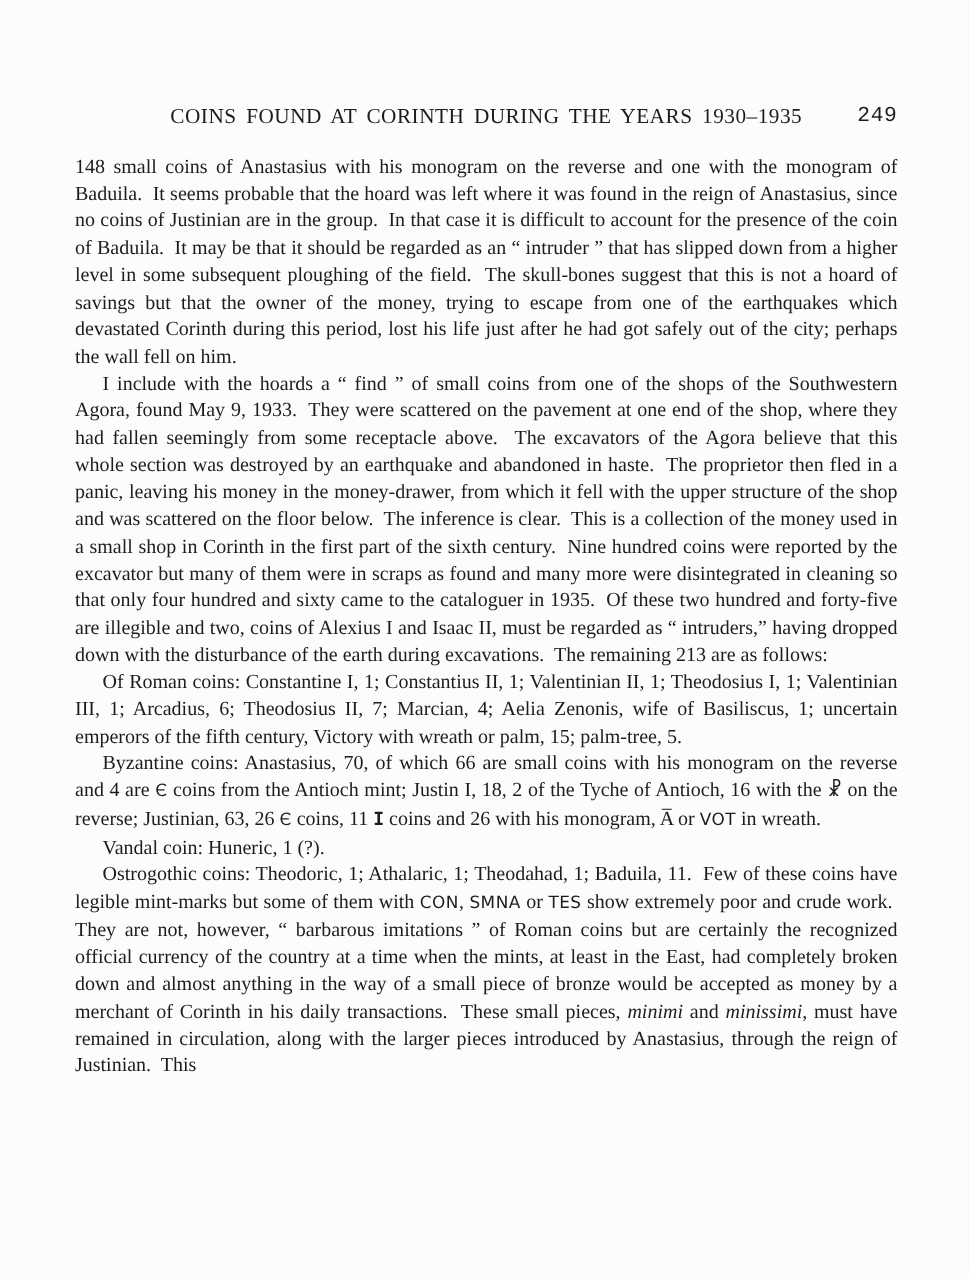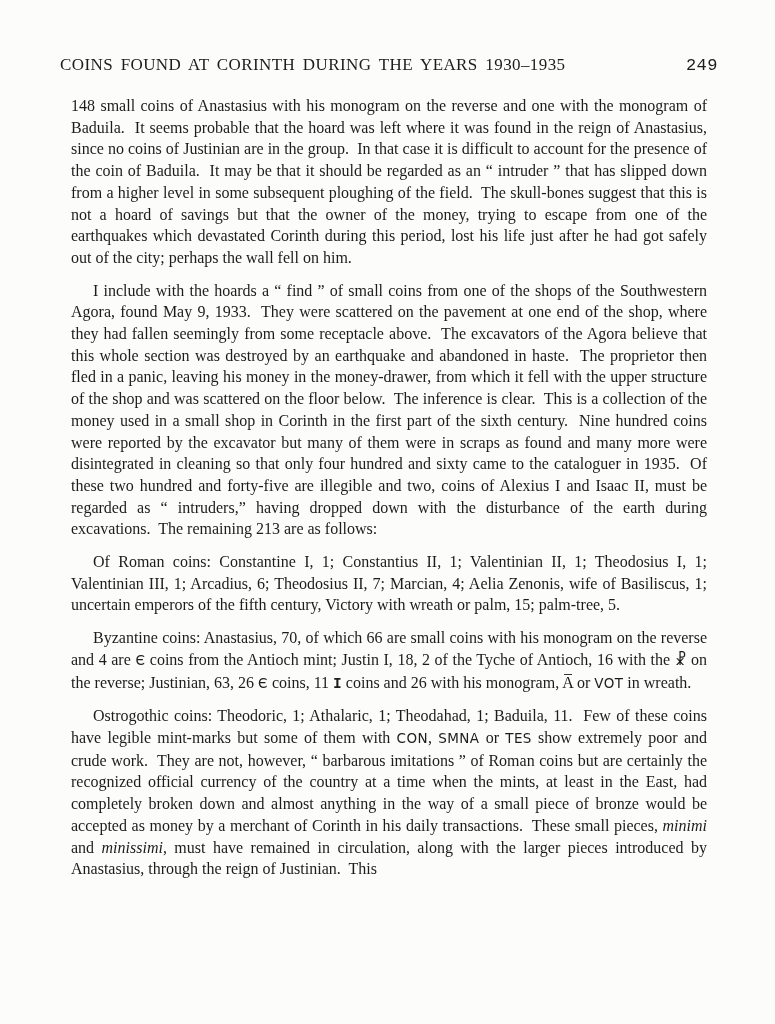--- a/index.html
+++ b/index.html
@@ -17,41 +17,43 @@
     overflow: hidden;
     box-sizing: border-box;
   }
   .content {
     position: relative;
     padding: 0 57px 0 60px;
   }
   .running-head {
     position: relative;
     padding-top: 55px;
+    text-align: center;
     font-size: 17px;
     letter-spacing: 0.4px;
     word-spacing: 3px;
     white-space: nowrap;
+    margin-top: 28px;
   }
   .page-number {
     position: absolute;
     right: 0;
     bottom: 0;
     font-size: 17px;
     letter-spacing: 0.5px;
     font-family: Liberation Mono, monospace;
   }
   .page-body {
     margin-top: 20px;
     font-size: 16px;
     line-height: 21.7px;
     text-align: justify;
   }
   p.para {
-    margin: 11px;
+    margin: 0;
   }
   p.para.indent {
     text-indent: 22px;
   }
   .seg-i { font-style: italic; font-family: Liberation Serif, serif; }
   .seg-g {
     font-family: "DejaVu Sans", sans-serif;
     font-size: 13.5px;
     letter-spacing: 0.4px;
   }
@@ -73,16 +75,17 @@
     <div class="running-head">
       <span>COINS FOUND AT CORINTH DURING THE YEARS 1930–1935</span>
       <span class="page-number">249</span>
     </div>
     <div class="page-body">
 
     <p class="para"><span>148 small coins of Anastasius with his monogram on the reverse and one with the monogram of Baduila.&nbsp; It seems probable that the hoard was left where it was found in the reign of Anastasius, since no coins of Justinian are in the group.&nbsp; In that case it is difficult to account for the presence of the coin of Baduila.&nbsp; It may be that it should be regarded as an “ intruder ” that has slipped down from a higher level in some subsequent ploughing of the field.&nbsp; The skull-bones suggest that this is not a hoard of savings but that the owner of the money, trying to escape from one of the earthquakes which devastated Corinth during this period, lost his life just after he had got safely out of the city; perhaps the wall fell on him.</span></p>
         <p class="para indent"><span>I include with the hoards a “ find ” of small coins from one of the shops of the Southwestern Agora, found May 9, 1933.&nbsp; They were scattered on the pavement at one end of the shop, where they had fallen seemingly from some receptacle above.&nbsp; The excavators of the Agora believe that this whole section was destroyed by an earthquake and abandoned in haste.&nbsp; The proprietor then fled in a panic, leaving his money in the money-drawer, from which it fell with the upper structure of the shop and was scattered on the floor below.&nbsp; The inference is clear.&nbsp; This is a collection of the money used in a small shop in Corinth in the first part of the sixth century.&nbsp; Nine hundred coins were reported by the excavator but many of them were in scraps as found and many more were disintegrated in cleaning so that only four hundred and sixty came to the cataloguer in 1935.&nbsp; Of these two hundred and forty-five are illegible and two, coins of Alexius I and Isaac II, must be regarded as “ intruders,” having dropped down with the disturbance of the earth during excavations.&nbsp; The remaining 213 are as follows:</span></p>
         <p class="para indent"><span>Of Roman coins: Constantine I, 1; Constantius II, 1; Valentinian II, 1; Theodosius I, 1; Valentinian III, 1; Arcadius, 6; Theodosius II, 7; Marcian, 4; Aelia Zenonis, wife of Basiliscus, 1; uncertain emperors of the fifth century, Victory with wreath or palm, 15; palm-tree, 5.</span></p>
         <p class="para indent"><span>Byzantine coins: Anastasius, 70, of which 66 are small coins with his monogram on the reverse and 4 are </span><span class="seg-g">Є</span><span> coins from the Antioch mint; Justin I, 18, 2 of the Tyche of Antioch, 16 with the </span><span class="seg-y">☧</span><span> on the reverse; Justinian, 63, 26 </span><span class="seg-g">Є</span><span> coins, 11 </span><span class="seg-m">I</span><span> coins and 26 with his monogram, </span><span>A̅</span><span> or </span><span class="seg-g">VOT</span><span> in wreath.</span></p>
+        <p class="para indent"><span>Vandal coin: Huneric, 1 (?).</span></p>
         <p class="para indent"><span>Ostrogothic coins: Theodoric, 1; Athalaric, 1; Theodahad, 1; Baduila, 11.&nbsp; Few of these coins have legible mint-marks but some of them with </span><span class="seg-g">CON</span><span>, </span><span class="seg-g">SMNA</span><span> or </span><span class="seg-g">TES</span><span> show extremely poor and crude work.&nbsp; They are not, however, “ barbarous imitations ” of Roman coins but are certainly the recognized official currency of the country at a time when the mints, at least in the East, had completely broken down and almost anything in the way of a small piece of bronze would be accepted as money by a merchant of Corinth in his daily transactions.&nbsp; These small pieces, </span><span class="seg-i">minimi</span><span> and </span><span class="seg-i">minissimi</span><span>, must have remained in circulation, along with the larger pieces introduced by Anastasius, through the reign of Justinian.&nbsp; This</span></p>
       </div>
   </div>
 </div>
 
 </body></html>

